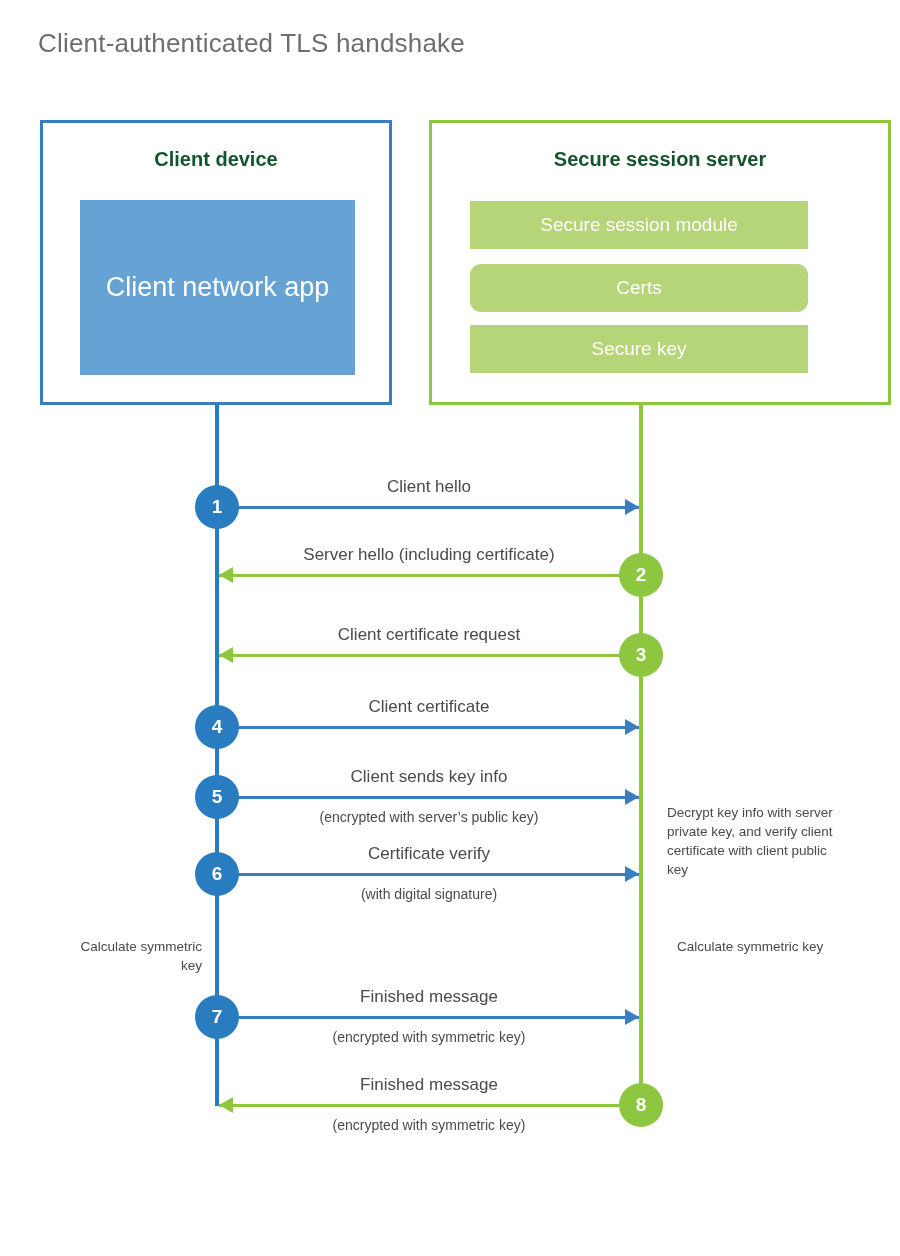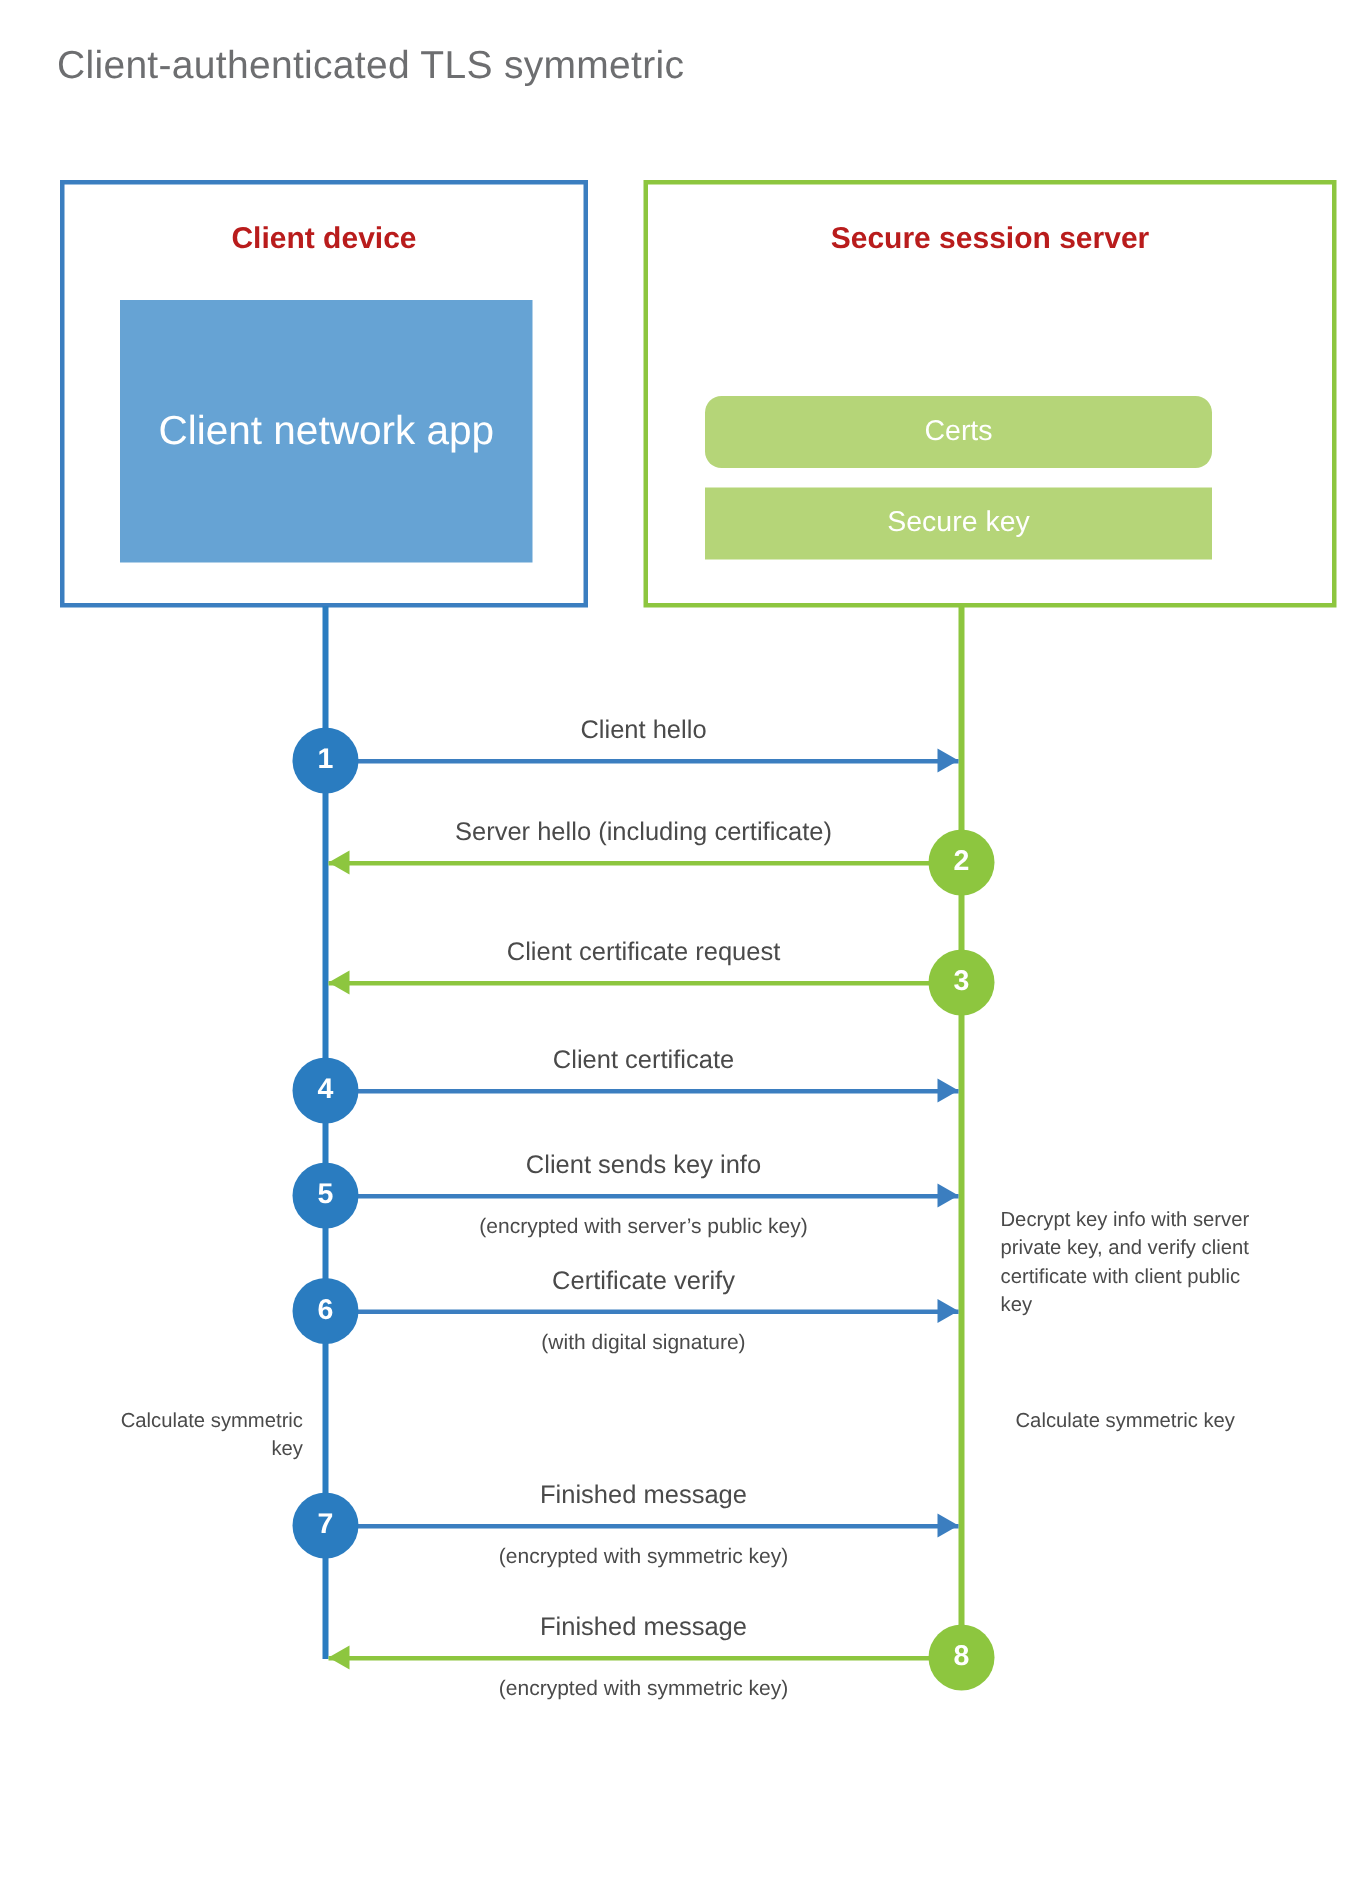--- a/index.html
+++ b/index.html
@@ -45,21 +45,21 @@
     left: 429px;
     top: 120px;
     width: 462px;
     height: 285px;
     border: 3px solid #8dc63f;
   }
   .actor-title {
     text-align: center;
     font-size: 20px;
     font-weight: bold;
-    color: #b91c1c;
+    color: #14532d;
     margin-top: 25px;
   }
 
   
   #client-app-block {
     position: absolute;
     left: 37px;
     top: 77px;
     width: 275px;
     height: 175px;
@@ -192,29 +192,30 @@
   #note-server-symkey {
     left: 677px;
     top: 937px;
     width: 150px;
     text-align: left;
   }
 </style>
 </head>
 <body>
 
-<div id="page-title">Client-authenticated TLS symmetric</div>
+<div id="page-title">Client-authenticated TLS handshake</div>
 
 <div class="actor-box" id="client-box">
   <div class="actor-title">Client device</div>
   <div id="client-app-block">Client network app</div>
 </div>
 
 <div class="actor-box" id="server-box">
   <div class="actor-title">Secure session server</div>
+  <div class="server-block" id="server-block-0">Secure session module</div>
   <div class="server-block" id="server-block-1">Certs</div>
   <div class="server-block" id="server-block-2">Secure key</div>
 </div>
 
 <div class="lifeline" id="client-lifeline"></div>
 <div class="lifeline" id="server-lifeline"></div>
 
 <div id="sequence-layer">
     <div class="arrow-line client" style="left: 219px; width: 420px; top: 506px;"></div>
     <div class="arrow-head right" style="top: 499px; left: 625px;"></div>

